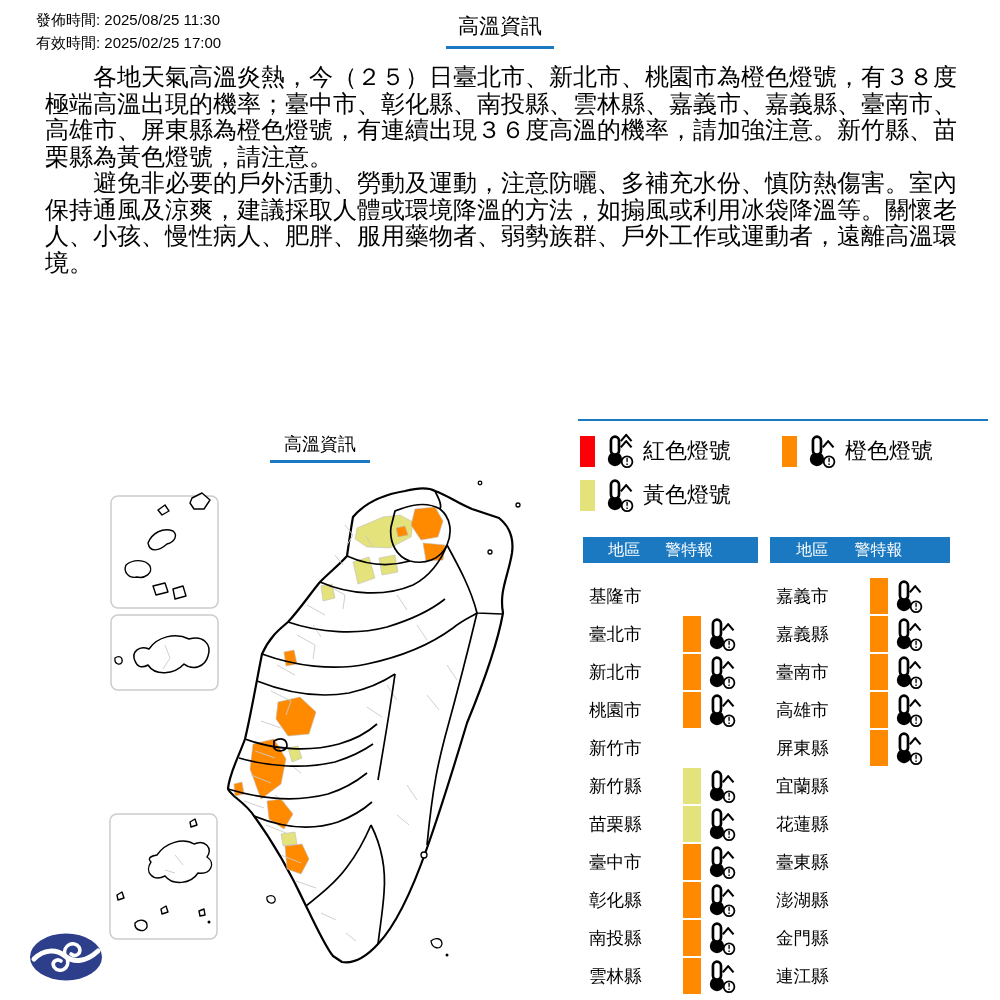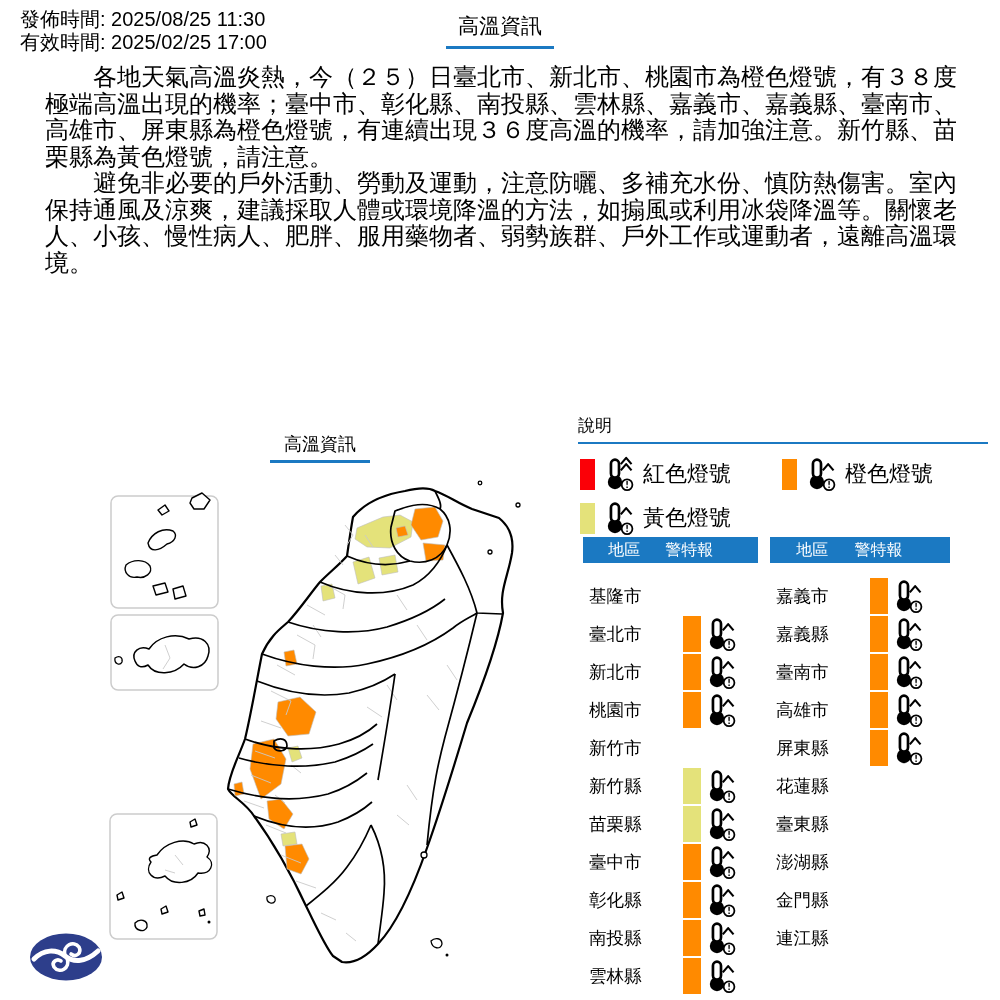--- a/index.html
+++ b/index.html
@@ -2,21 +2,21 @@
 <html style="--blue: #1b79c2; --orange: #ff8a00; --yellow: #e4e27a; --red: #fb0007; --navy: #2d3e8b;"><head>
 <meta charset="utf-8">
 <style>
   :root{
     --blue:#1b79c2; --orange:#ff8a00; --yellow:#e4e27a; --red:#fb0007; --navy:#2d3e8b;
   }
   html,body{margin:0;padding:0;background:#fff;}
   .page{position:relative;width:1000px;height:1000px;background:#fff;overflow:hidden;
         font-family:"Liberation Sans","DejaVu Sans",sans-serif;color:#000;}
   
-  .timestamps{position:absolute;left:20px;top:8px;font-size:20px;line-height:23px;}
+  .timestamps{position:absolute;left:36px;top:8px;font-size:15px;line-height:23px;}
   .main-title{position:absolute;left:0;right:0;top:12px;text-align:center;font-size:21px;}
   .main-title span{display:inline-block;padding:0 12px 6px;border-bottom:3px solid var(--blue);}
   
   .body-text{position:absolute;left:45px;top:64px;width:912px;font-size:24px;line-height:26.5px;text-align:justify;}
   .body-text p{margin:0;text-indent:2em;}
   
   .map-title{position:absolute;left:240px;top:432px;width:160px;text-align:center;font-size:18px;}
   .map-title span{display:inline-block;padding:0 14px 4px;border-bottom:3px solid var(--blue);}
   .map-svg{position:absolute;left:95px;top:465px;}
   
@@ -165,21 +165,20 @@
       <circle cx="423" cy="40" r="2"></circle>
       <circle cx="395" cy="87" r="2"></circle>
       <circle cx="329" cy="390" r="3"></circle>
       <path d="M336,476 C340,472 347,473 347,479 C346,485 337,484 336,476 Z"></path>
       <circle cx="352" cy="490" r="1.5" fill="#000" stroke="none"></circle>
       <path d="M172,432 C176,429 181,431 180,436 C178,440 171,438 172,432 Z"></path>
     </g>
   </svg>
 
   <div class="legend">
-    <div class="legend-title">說明</div>
     <div class="legend-rule"></div>
     <div class="legend-items">
         <div class="legend-item">
     <span class="swatch" style="background: rgb(251, 0, 7);"></span>
     <span class="thermo-slot">
             <svg class="thermo" width="34" height="38" viewBox="0 0 38 38">
     <circle cx="14.5" cy="28" r="8" fill="#000"></circle>
     <rect x="10" y="3" width="9" height="20" rx="4.5" fill="#fff" stroke="#000" stroke-width="3"></rect>
     <path class="chev1" d="M21,15 L27,8 L33,15" fill="none" stroke="#000" stroke-width="2.4" stroke-linejoin="round"></path>
     <path class="chev2" d="M21,8 L27,1 L33,8" fill="none" stroke="#000" stroke-width="2.4" stroke-linejoin="round"></path>
@@ -464,20 +463,27 @@
       <span class="thermo-slot">
               <svg class="thermo" width="34" height="38" viewBox="0 0 38 38">
     <circle cx="14.5" cy="28" r="8" fill="#000"></circle>
     <rect x="10" y="3" width="9" height="20" rx="4.5" fill="#fff" stroke="#000" stroke-width="3"></rect>
     <path class="chev1" d="M21,15 L27,8 L33,15" fill="none" stroke="#000" stroke-width="2.4" stroke-linejoin="round"></path>
 
     <circle cx="28" cy="31" r="6" fill="#fff" stroke="#000" stroke-width="2"></circle>
     <text x="28" y="34.5" text-anchor="middle" font-size="9" font-weight="bold" font-family="'DejaVu Sans',sans-serif">!</text>
   </svg>
             </span>
+    </span>
+  </div>
+        <div class="trow">
+    <span class="region">宜蘭縣</span>
+    <span class="badge" style="visibility: hidden;">
+      <span class="swatch"></span>
+      <span class="thermo-slot"></span>
     </span>
   </div>
         <div class="trow">
     <span class="region">花蓮縣</span>
     <span class="badge" style="visibility: hidden;">
       <span class="swatch"></span>
       <span class="thermo-slot"></span>
     </span>
   </div>
         <div class="trow">

